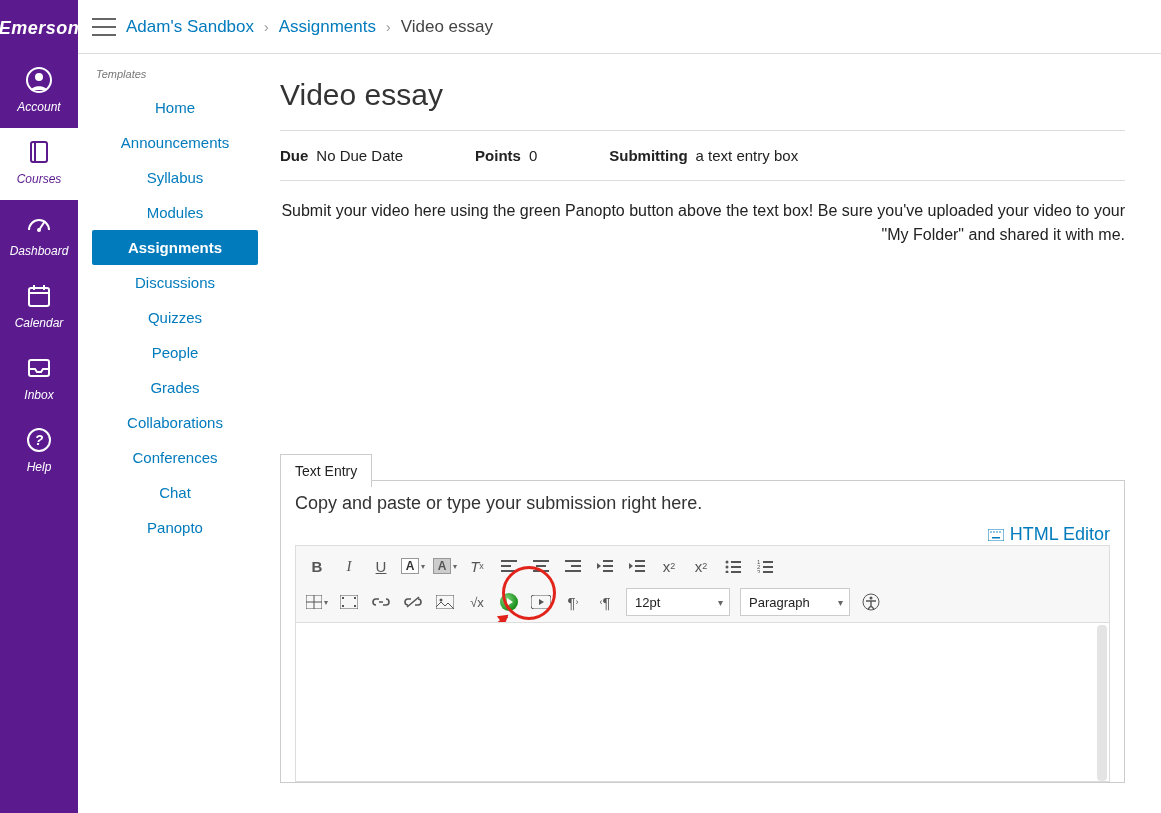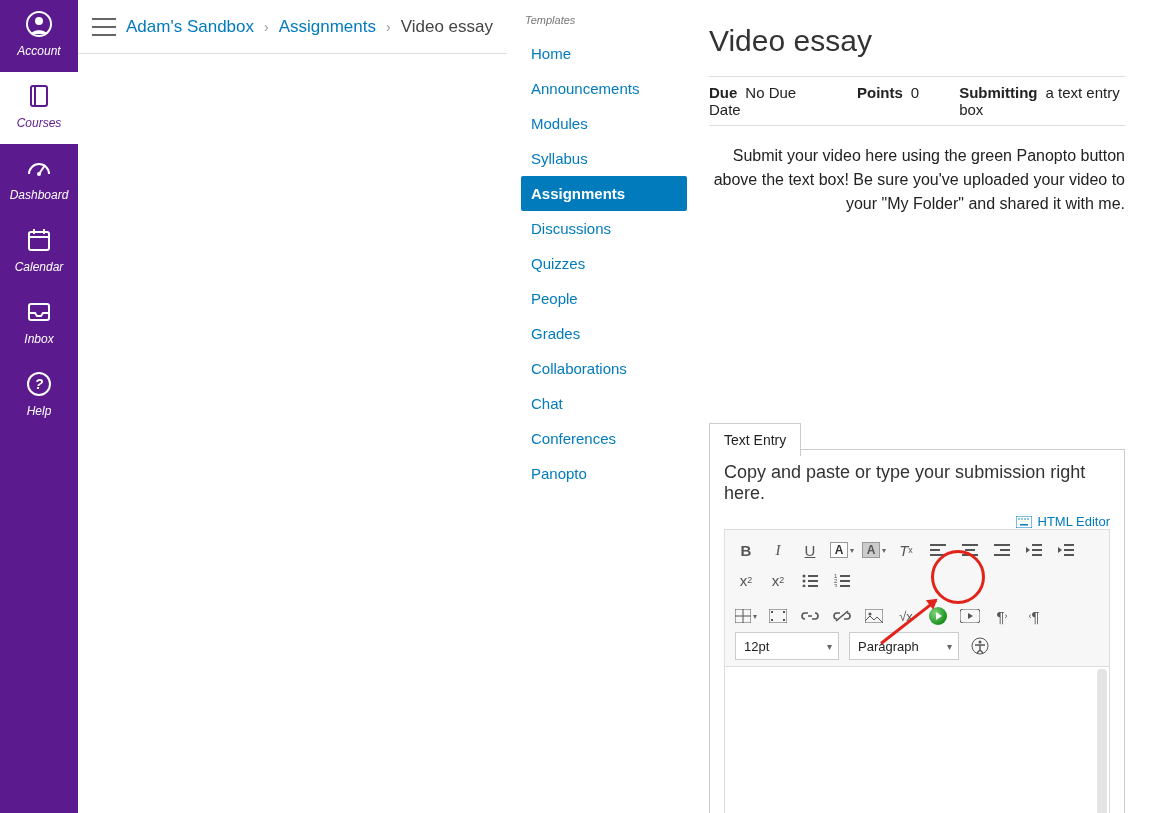--- a/index.html
+++ b/index.html
@@ -5,43 +5,43 @@
 * { margin: 0; padding: 0; box-sizing: border-box; font-family: -apple-system, BlinkMacSystemFont, "Segoe UI", Helvetica, Arial, sans-serif; }
 body { width: 1161px; height: 813px; overflow: hidden; display: flex; background: #fff; color: #222; }
 
 .gnav { width: 78px; background: #5b1a8e; color: #fff; display: flex; flex-direction: column; align-items: center; }
 .gnav .logo { height: 56px; display: flex; align-items: center; justify-content: center; font-style: italic; font-weight: 600; font-size: 18px; color: #fff; letter-spacing: .5px;}
 .gnav .item { width: 78px; padding: 10px 0 14px; display: flex; flex-direction: column; align-items: center; gap: 6px; cursor: pointer; font-style: italic; }
 .gnav .item.active { background: #fff; color: #5b1a8e; }
 .gnav .item .icon { width: 28px; height: 28px; display:flex; align-items:center; justify-content:center;}
 .gnav .item .lbl { font-size: 12px; }
 
-.main { flex: 1; display: flex; flex-direction: row; }
+.main { flex: 1; display: flex; flex-direction: column; }
 .topbar { height: 54px; border-bottom: 1px solid #ddd; display:flex; align-items:center; padding: 0 14px; gap: 10px;}
 .hamb { width:24px; height:18px; display:flex; flex-direction:column; justify-content:space-between; cursor:pointer;}
 .hamb span { height:2px; background:#666; }
 .crumbs { display:flex; align-items:center; gap: 10px; font-size: 17px;}
 .crumbs a { color:#027bbd; text-decoration:none; }
 .crumbs .sep { color:#999; font-size:14px;}
 .crumbs .last { color:#444;}
 .body { flex:1; display:flex; }
 .cnav { width: 180px; padding: 14px 0 0 14px;}
 .cnav .hdr { font-size: 11px; font-style: italic; color:#777; margin: 0 0 10px 4px;}
-.cnav .li { display:block; padding: 9px 10px; font-size:15px; color:#027bbd; cursor:pointer; border-radius:2px;}
+.cnav .li { display:block; padding: 9px 10px; font-size:15px; color:#027bbd; cursor:pointer; border-radius:2px;text-align:center;}
 .cnav .li.on { background:#027bbd; color:#fff; font-weight:600;}
 .content { flex:1; padding: 24px 36px 0 22px; position:relative;}
 .pgtitle { font-size: 30px; font-weight:400; color:#333; margin-bottom:18px;}
-.meta { border-top:1px solid #ddd; border-bottom:1px solid #ddd; padding: 7px 0; display:flex; gap: 40px; font-size:15px;}
+.meta { border-top:1px solid #ddd; border-bottom:1px solid #ddd; padding: 16px 0; display:flex; gap: 72px; font-size:15px;}
 .meta b { font-weight:700; margin-right:8px;}
 .desc { padding: 18px 0 0; font-size:16px; line-height:1.5; color:#222; max-width: 860px; text-align: right;}
 .editorwrap { margin-top: 200px; }
 .tab { display:inline-block; border:1px solid #ccc; border-bottom:none; padding:8px 14px; font-size:14px; background:#fff; position:relative; top:7px;}
 .editor { border:1px solid #ccc; padding: 12px 14px 0; background:#fff;}
 .hint { font-size:18px; color:#333; margin-bottom:10px;}
-.htmlbtn { float:right; color:#027bbd; font-size:13px; display:flex; align-items:center; gap:6px; cursor:pointer;}
+.htmlbtn { float:right; color:#027bbd; font-size:18px; display:flex; align-items:center; gap:6px; cursor:pointer;}
 .toolbar { clear:both; border:1px solid #ddd; border-bottom:none; padding: 6px 6px; display:flex; flex-wrap:wrap; align-items:center; gap:2px; background:#f7f7f7;}
 .tbtn { width:30px; height:28px; display:flex; align-items:center; justify-content:center; color:#555; cursor:pointer; font-size:15px;}
 .tbtn.b { font-weight:800;}
 .tbtn.i { font-style:italic; font-family: Georgia, serif;}
 .tbtn.u { text-decoration:underline;}
 .tsel { height:28px; border:1px solid #ccc; background:#fff; font-size:13px; padding:0 22px 0 8px; margin:0 4px; position:relative; display:flex; align-items:center; cursor:pointer;}
 .tsel::after { content:"▾"; position:absolute; right:6px; font-size:10px; color:#666;}
 .small-caret::after { content:"▾"; font-size:8px; color:#666; margin-left:2px;}
 .colorbox { width:18px; height:16px; border:1px solid #999; background:#eee; font-size:12px; text-align:center; line-height:14px; font-weight:700;}
 .richarea { border:1px solid #ddd; height:160px; background:#fff; position:relative;}
@@ -52,20 +52,21 @@
 .annarrow::after { content:""; position:absolute; right:-2px; top:-5px; border-left:10px solid #e2231a; border-top:6px solid transparent; border-bottom:6px solid transparent;}
 
 .panopto { width:18px; height:18px; border-radius:50%; background:radial-gradient(circle at 35% 35%, #7fd77f 0%, #1a8f1a 70%); position:relative;}
 .panopto::after{content:"";position:absolute;left:7px;top:5px;border-left:6px solid #fff;border-top:4px solid transparent;border-bottom:4px solid transparent;}
 svg { display:block;}
 </style>
 </head>
 <body>
 
 <nav class="gnav">
+  <div class="logo">Emerson</div>
 
   <div class="item">
     <span class="icon">
       <svg width="28" height="28" viewBox="0 0 28 28">
           <circle cx="14" cy="14" r="12" fill="none" stroke="#fff" stroke-width="2"></circle>
           <circle cx="14" cy="11" r="4" fill="#fff"></circle>
           <path d="M6 24c2-5 14-5 16 0" fill="#fff"></path>
         </svg>
     </span>
     <span class="lbl">Account</span>
@@ -140,30 +141,30 @@
       <span class="last">Video essay</span>
     </div>
   </div>
 
   <div class="body">
 
     <div class="cnav">
       <div class="hdr">Templates</div>
       <a class="li">Home</a>
       <a class="li">Announcements</a>
+      <a class="li">Syllabus</a>
       <a class="li">Modules</a>
-      <a class="li">Syllabus</a>
       <a class="li on">Assignments</a>
       <a class="li">Discussions</a>
       <a class="li">Quizzes</a>
       <a class="li">People</a>
       <a class="li">Grades</a>
       <a class="li">Collaborations</a>
+      <a class="li">Conferences</a>
       <a class="li">Chat</a>
-      <a class="li">Conferences</a>
       <a class="li">Panopto</a>
     </div>
 
     <div class="content">
       <h1 class="pgtitle">Video essay</h1>
 
       <div class="meta">
         <div><b>Due</b><span>No Due Date</span></div>
         <div><b>Points</b><span>0</span></div>
         <div><b>Submitting</b><span>a text entry box</span></div>

